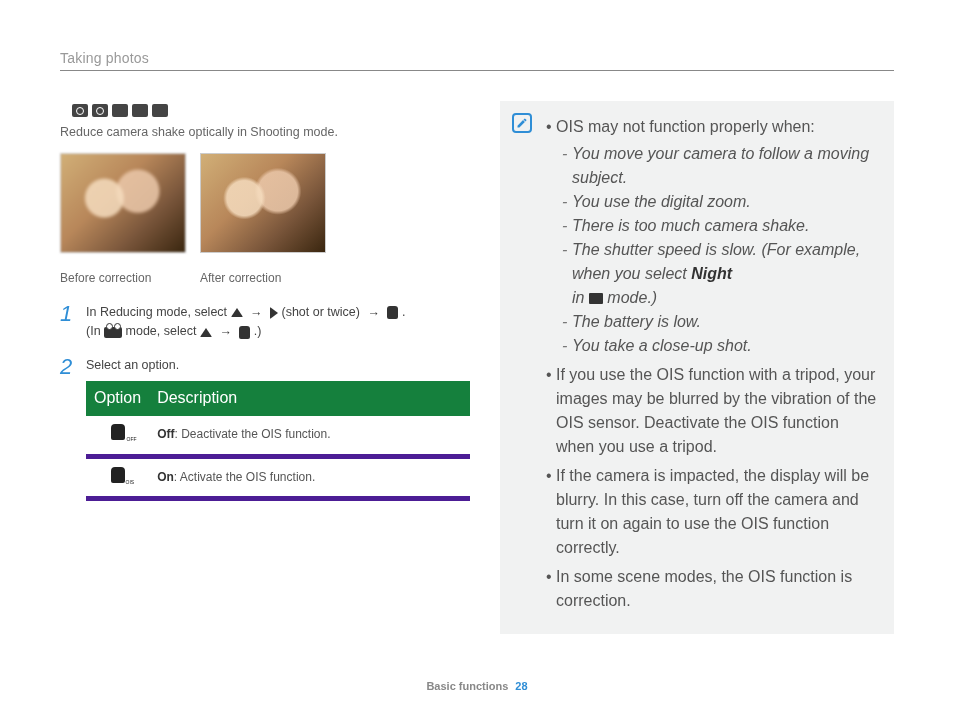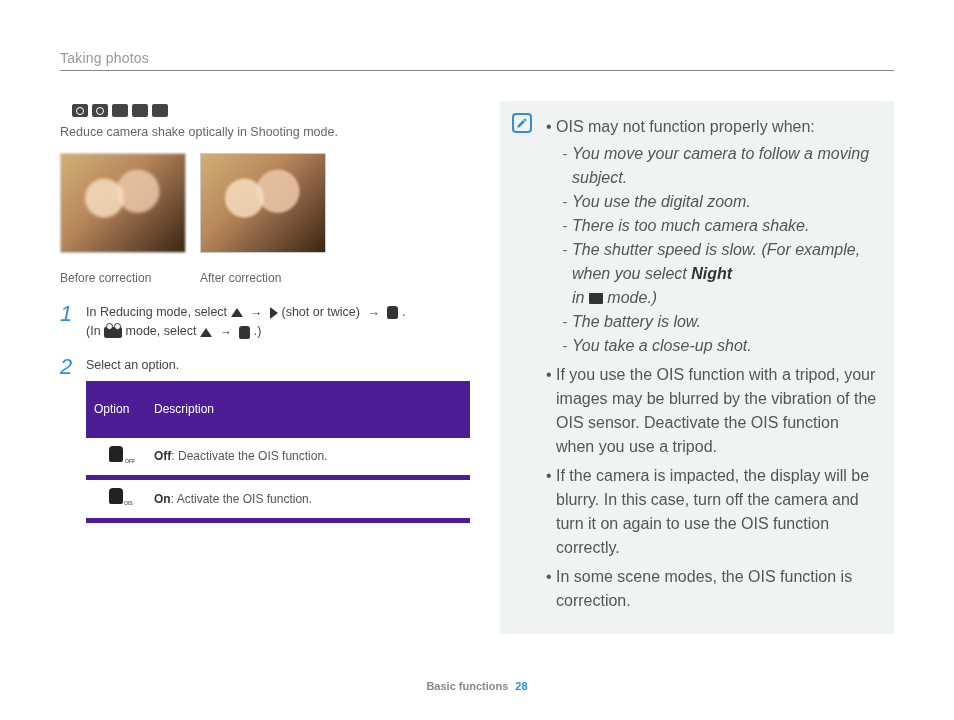--- a/index.html
+++ b/index.html
@@ -107,22 +107,22 @@
   }
   .inline-icon.smart::before{
     content:""; position:absolute; top:-4px; left:2px; width:5px;height:5px;border:1px solid #333;border-radius:50%;background:#fff;
   }
   .inline-icon.smart::after{
     content:""; position:absolute; top:-4px; left:10px; width:5px;height:5px;border:1px solid #333;border-radius:50%;background:#fff;
   }
   .arrow { margin:0 4px; color:#333; }
   .option-table { width:100%; border-collapse:collapse; margin-top:6px; font-size:12px; }
   .option-table th {
-    background:#4c1d95; color:#fff; font-weight:400; text-align:left;
-    padding:19px 8px; font-size:12px;
+    background:#15803d; color:#fff; font-weight:400; text-align:left;
+    padding:5px 8px; font-size:16px;
   }
   .option-table th:first-child{ width:60px; }
   .option-table td {
     padding:8px 8px; border-bottom:5px solid #4c1d95; color:#555;
   }
   .option-table td:first-child{ text-align:center; }
   .hand-ic {
     display:inline-block; width:14px;height:16px;background:#222;border-radius:4px 4px 2px 2px; position:relative;
   }
   .hand-ic::after{

